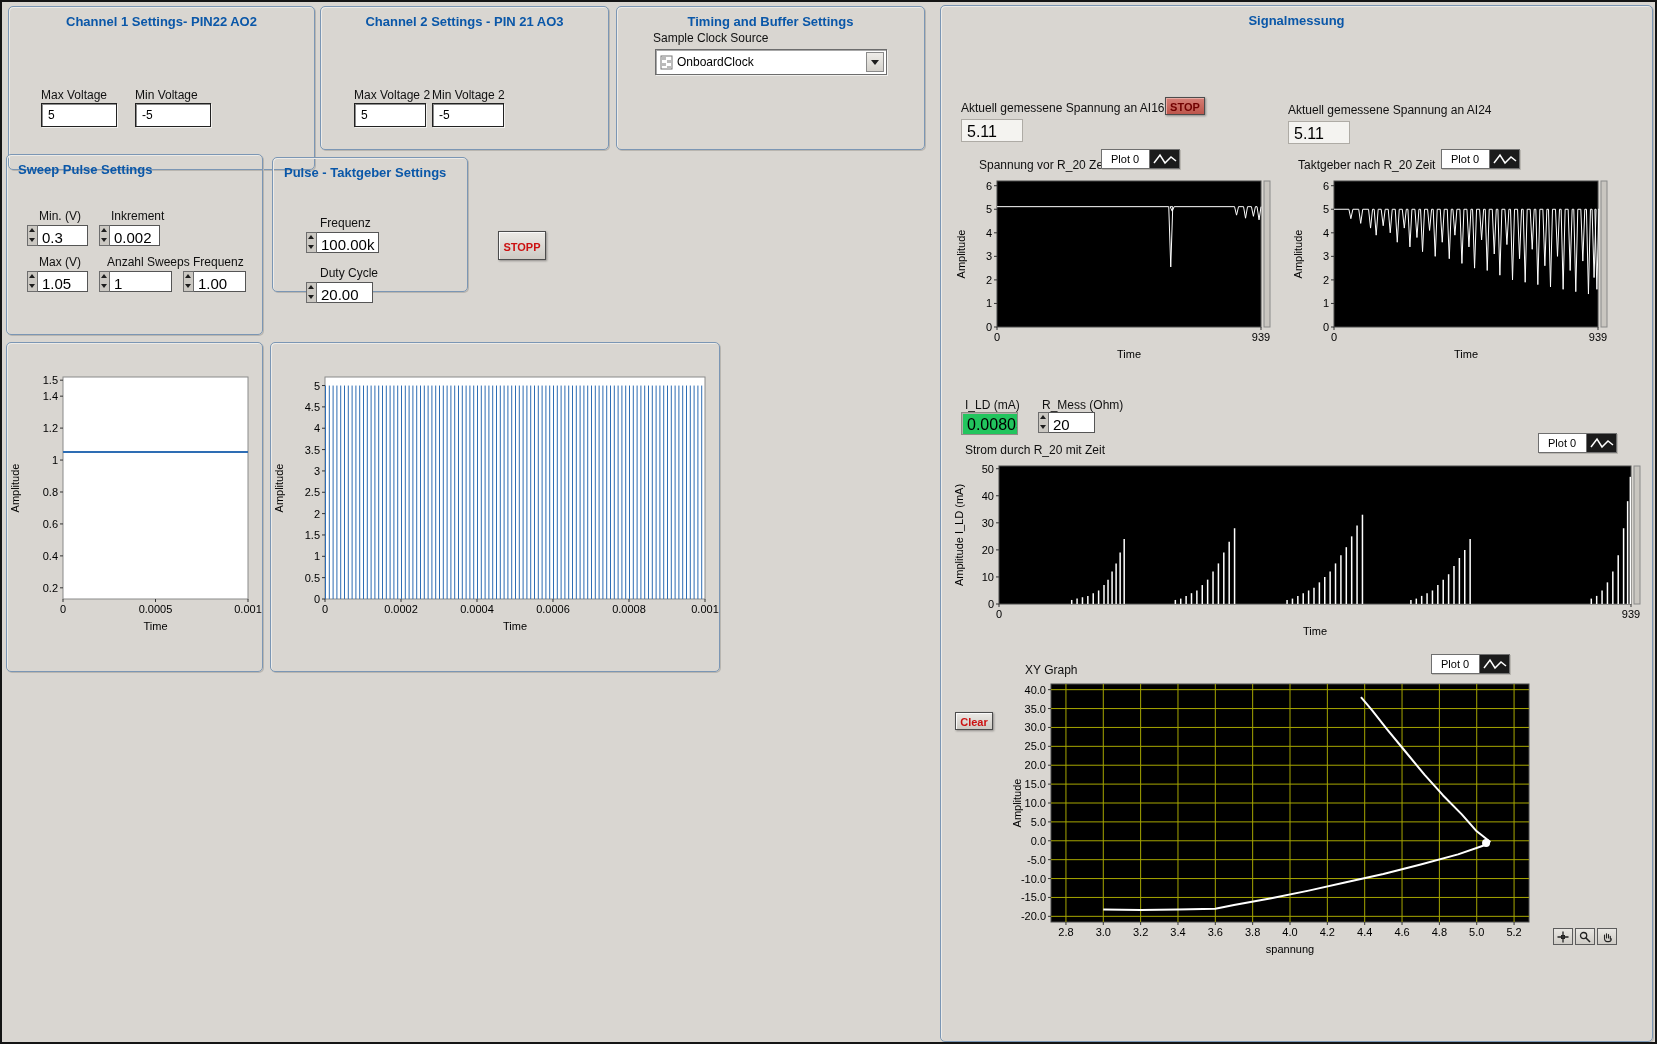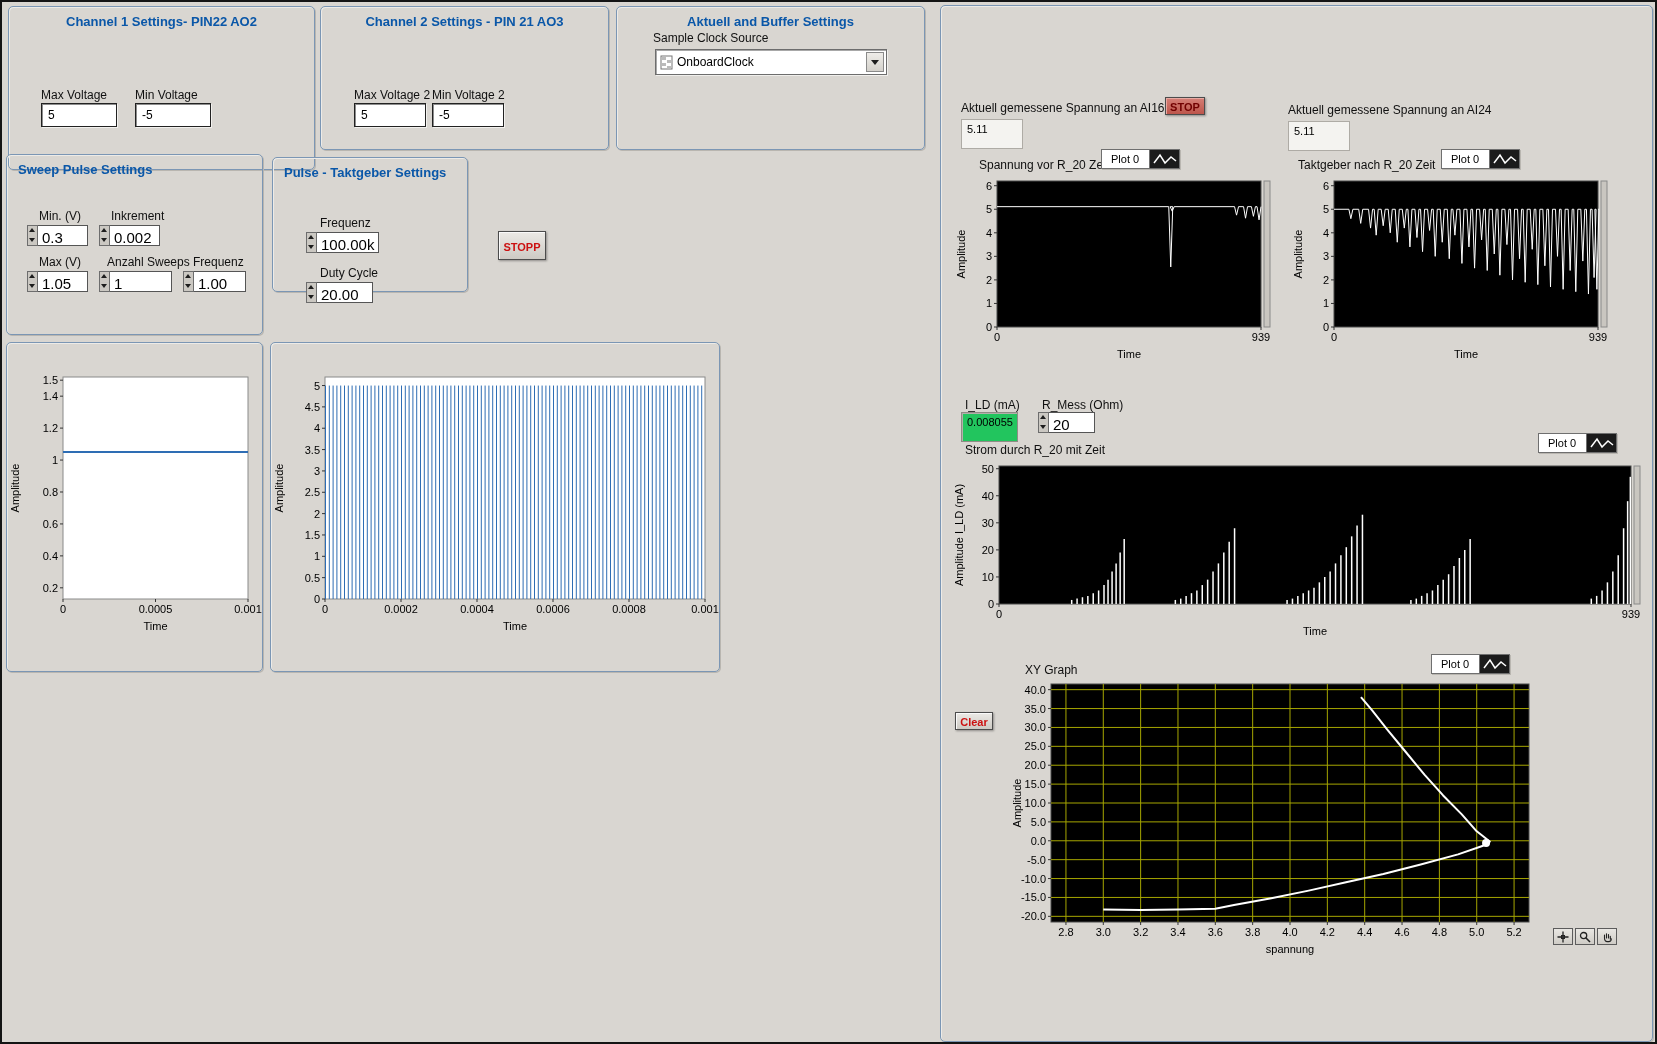--- a/index.html
+++ b/index.html
@@ -10,21 +10,21 @@
   .panel-title{position:absolute;top:7px;left:0;right:0;text-align:center;font-size:13px;font-weight:bold;color:#0a57a8;white-space:nowrap}
   .panel-title.left{text-align:left;left:11px;right:auto}
   .lbl{position:absolute;font-size:12px;color:#101010;white-space:nowrap}
   .pfield{position:absolute;height:24px;background:#fff;border:1px solid #222;box-shadow:inset 1px 1px 0 #8d8d8d,1px 1px 0 #f2f1ee;font-size:12px;padding:4px 3px 0 6px;white-space:nowrap;overflow:hidden}
   .numctl{position:absolute;display:flex;height:21px}
   .spin{width:11px;background:#cbc8c2;border:1px solid #6d6d6d;display:flex;flex-direction:column}
   .spin i{flex:1;position:relative}
   .spin i.up::after{content:"";position:absolute;left:1px;top:2px;border-left:3px solid transparent;border-right:3px solid transparent;border-bottom:4px solid #1d1d1d}
   .spin i.dn::after{content:"";position:absolute;left:1px;top:2px;border-left:3px solid transparent;border-right:3px solid transparent;border-top:4px solid #1d1d1d}
   .numfield{display:block;background:#fff;border:1px solid #555;border-left:none;font-size:15px;padding:3px 1px 0 4px;white-space:nowrap;overflow:hidden}
-  .indicator{position:absolute;font-size:11px;background:#f4f3f0;border:1px solid #aeaba5;padding:3px 2px 0 5px;height:30px;white-space:nowrap;overflow:hidden}
+  .indicator{position:absolute;font-size:16px;background:#f4f3f0;border:1px solid #aeaba5;padding:3px 2px 0 5px;height:23px;white-space:nowrap;overflow:hidden}
   .indicator.disabled{background:#22c55e;border:1px solid #8f8c86;box-shadow:inset 1px 1px 0 #b3b0aa}
   .btn{position:absolute;font-size:11px;font-weight:bold;border:1px solid #4c4c4c;background:linear-gradient(#eceae6,#cdcac4);box-shadow:inset 1px 1px 0 #fafafa,1px 1px 2px rgba(0,0,0,.35);color:#cc1111;cursor:pointer;padding-top:3px}
   .btn.red{background:linear-gradient(#d57f76,#bd564c);color:#700000;box-shadow:inset 1px 1px 0 #e7a9a2,1px 1px 2px rgba(0,0,0,.35)}
   .combo{position:absolute;display:flex;align-items:center;background:#fff;border:1px solid #6d6d6d;box-shadow:inset 1px 1px 0 #a8a8a8,1px 1px 0 #f0efec;height:26px;font-size:12px;padding-left:4px}
   .combo-text{padding-left:4px}
   .combo-arrow{margin-left:auto;margin-right:2px;width:18px;height:20px;border:1px solid #8a8a8a;background:linear-gradient(#efede9,#d4d1cb);display:flex;align-items:center;justify-content:center}
   .combo-arrow::after{content:"";border-left:4px solid transparent;border-right:4px solid transparent;border-top:5px solid #1d1d1d}
   .chart{position:absolute}
   .legend{position:absolute;display:flex;height:20px;border:1px solid #6f6f6f;background:#fff;font-size:11px;align-items:center;box-shadow:1px 1px 0 #b9b6b0}
   .legend-label{padding:0 10px 0 9px;white-space:nowrap}
@@ -49,21 +49,21 @@
 
   <section class="panel" style="left:318px;top:4px;width:289px;height:144px">
     <h2 class="panel-title">Channel 2 Settings - PIN 21 AO3</h2>
     <span class="lbl" style="left:33px;top:81px">Max Voltage 2</span>
     <div class="pfield" style="left:33px;top:96px;width:72px">5</div>
     <span class="lbl" style="left:111px;top:81px">Min Voltage 2</span>
     <div class="pfield" style="left:111px;top:96px;width:72px">-5</div>
   </section>
 
   <section class="panel" style="left:614px;top:4px;width:309px;height:144px">
-    <h2 class="panel-title">Aktuell and Buffer Settings</h2>
+    <h2 class="panel-title">Timing and Buffer Settings</h2>
     <span class="lbl" style="left:36px;top:24px">Sample Clock Source</span>
     <div class="combo" style="left:38px;top:42px;width:232px">
       <span class="io-icon">
         <svg width="13" height="15" viewBox="0 0 13 15">
             <rect x="1" y="1" width="11" height="13" fill="#fff" stroke="#777"></rect>
             <rect x="2" y="2" width="4" height="3" fill="#bbb"></rect>
             <rect x="7" y="5" width="4" height="3" fill="#bbb"></rect>
             <rect x="2" y="8" width="4" height="3" fill="#bbb"></rect>
             <rect x="7" y="11" width="4" height="2" fill="#bbb"></rect>
           </svg>
@@ -306,20 +306,21 @@
           <rect x="411.2" y="24.538461538461547" width="1" height="213.46153846153845" fill="#2e6db4"></rect>
           <rect x="415" y="24.538461538461547" width="1" height="213.46153846153845" fill="#2e6db4"></rect>
           <rect x="418.79999999999995" y="24.538461538461547" width="1" height="213.46153846153845" fill="#2e6db4"></rect>
           <rect x="422.59999999999997" y="24.538461538461547" width="1" height="213.46153846153845" fill="#2e6db4"></rect>
           <rect x="426.4" y="24.538461538461547" width="1" height="213.46153846153845" fill="#2e6db4"></rect>
           <rect x="430.2" y="24.538461538461547" width="1" height="213.46153846153845" fill="#2e6db4"></rect>
         </svg></div>
   </section>
 
   <section class="panel" style="left:938px;top:3px;width:713px;height:1037px">
+    <h2 class="panel-title">Signalmessung</h2>
 
     <span class="lbl" style="left:20px;top:95px">Aktuell gemessene Spannung an AI16</span>
     <button class="btn red" style="left:224px;top:91px;width:40px;height:18px;padding-top:2px">STOP</button>
     <div class="indicator" style="left:20px;top:113px;width:62px">5.11</div>
 
     <span class="lbl" style="left:347px;top:97px">Aktuell gemessene Spannung an AI24</span>
     <div class="indicator" style="left:347px;top:115px;width:62px">5.11</div>
 
     <span class="chart-title" style="left:38px;top:152px">Spannung vor R_20  Zeit</span>
     <div class="legend" style="left:160px;top:143px">

